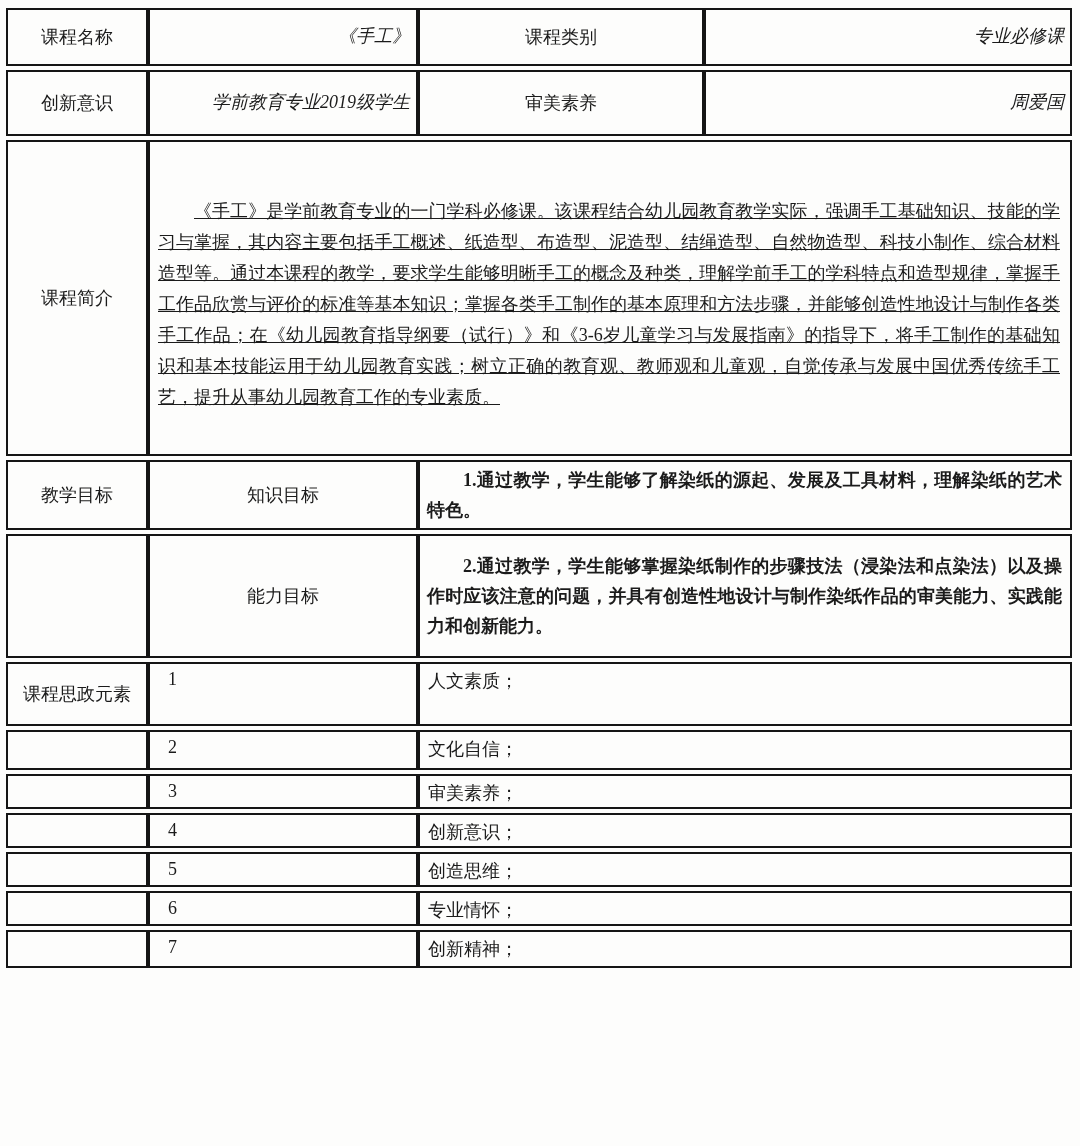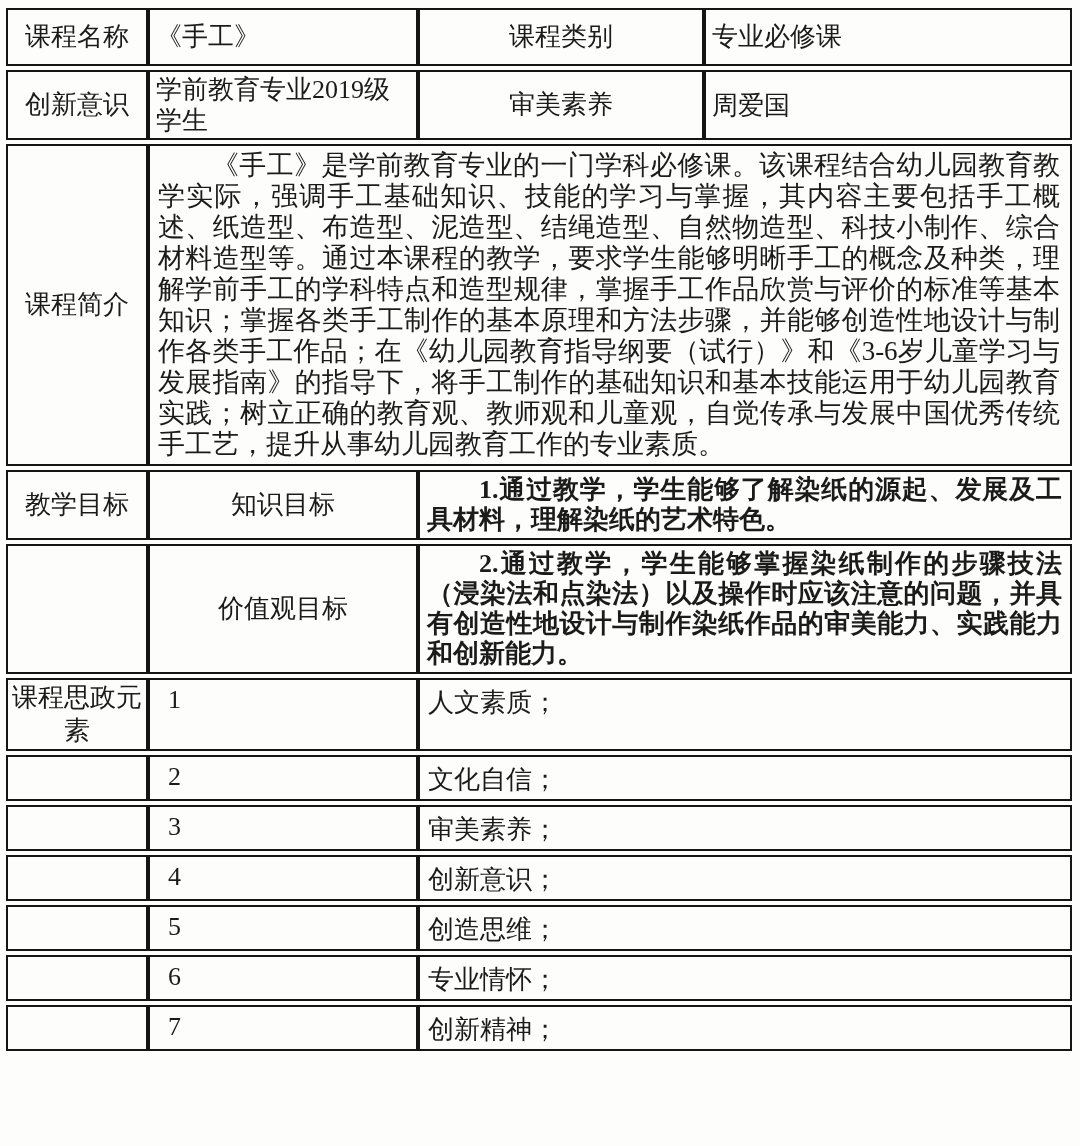--- a/index.html
+++ b/index.html
@@ -20,42 +20,44 @@
     table-layout: fixed;
     width: 1066px;
     border-collapse: separate;
     border-spacing: 0 4px;
   }
   td {
     border: 2px solid #151515;
     background: #fdfdfc;
     box-sizing: border-box;
     color: #1b1b1b;
-    font-size: 26px;
+    font-size: 18px;
     padding: 2px 6px;
     overflow: hidden;
   }
   td.lbl {
     text-align: center;
     vertical-align: middle;
     padding: 2px 4px;
     line-height: 1.25;
   }
   td.val {
-    text-align: left;
+    text-align: right;
     vertical-align: middle;
     line-height: 1.2;
+    font-style: italic;
   }
   td.para {
     text-align: justify;
     vertical-align: middle;
     text-indent: 2em;
-    font-size: 27px;
+    font-size: 18px;
     line-height: 31px;
-    padding: 4px 10px 4px 8px;
+    padding: 16px 10px 4px 8px;
+    text-decoration: underline;
   }
   td.obj-text {
     text-align: justify;
     vertical-align: middle;
     text-indent: 2em;
     line-height: 30px;
     padding: 3px 8px 3px 7px;
     font-weight: bold;
   }
   td.num-cell {
@@ -104,21 +106,21 @@
     </tr>
 
     <tr style="height:66px">
       <td class="lbl">教学目标</td>
       <td class="lbl">知识目标</td>
       <td class="obj-text" colspan="2">1.通过教学，学生能够了解染纸的源起、发展及工具材料，理解染纸的艺术特色。</td>
     </tr>
 
     <tr style="height:124px">
       <td class="empty-cell"></td>
-      <td class="lbl">价值观目标</td>
+      <td class="lbl">能力目标</td>
       <td class="obj-text" colspan="2">2.通过教学，学生能够掌握染纸制作的步骤技法（浸染法和点染法）以及操作时应该注意的问题，并具有创造性地设计与制作染纸作品的审美能力、实践能力和创新能力。</td>
     </tr>
 
 
     <tr style="height:64px">
       <td class="lbl">课程思政元素</td>
       <td class="num-cell">1</td>
       <td class="item-text" colspan="2">人文素质；</td>
     </tr>
     <tr style="height:40px">

